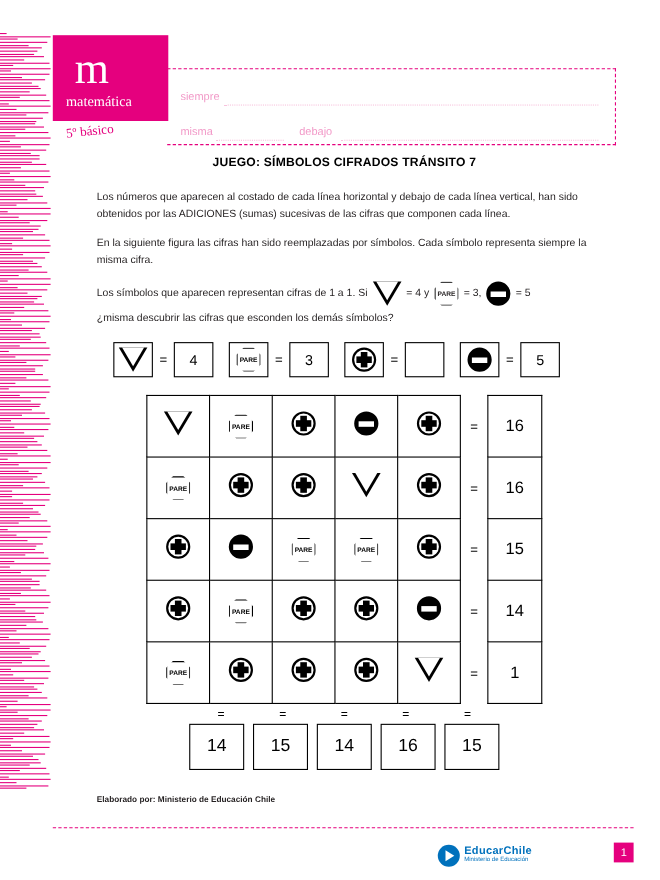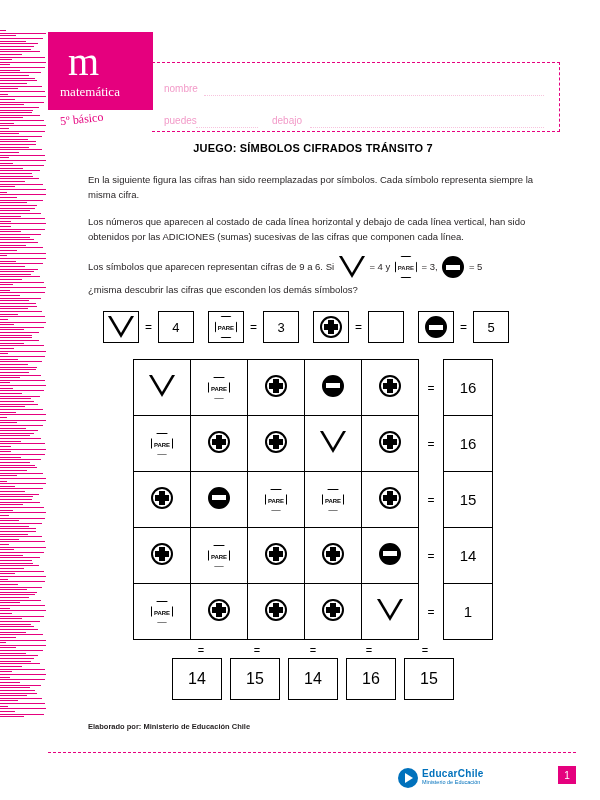--- a/index.html
+++ b/index.html
@@ -596,37 +596,37 @@
     <div class="tick" style="top: 686.35px; width: 24.4px;"></div>
   </div>
 
 <div id="logo-block">
   <div id="logo-letter">m</div>
   <div id="logo-word">matemática</div>
 </div>
 <div id="logo-level">5º básico</div>
 
 <div id="name-box">
-  <div class="field-label" id="label-nombre">nombre</div>
+  <div class="field-label" id="label-nombre">siempre</div>
   <div class="field-rule" id="rule-nombre"></div>
-  <div class="field-label" id="label-curso">puedes</div>
+  <div class="field-label" id="label-curso">misma</div>
   <div class="field-rule" id="rule-curso"></div>
   <div class="field-label" id="label-fecha">debajo</div>
   <div class="field-rule" id="rule-fecha"></div>
 </div>
 
 <div id="content">
 
   <h1 id="title">JUEGO: SÍMBOLOS CIFRADOS TRÁNSITO 7</h1>
 
+  <p class="para">Los números que aparecen al costado de cada línea horizontal y debajo de cada línea vertical, han sido obtenidos por las ADICIONES (sumas) sucesivas de las cifras que componen cada línea.</p>
   <p class="para">En la siguiente figura las cifras han sido reemplazadas por símbolos. Cada símbolo representa siempre la misma cifra.</p>
-  <p class="para">Los números que aparecen al costado de cada línea horizontal y debajo de cada línea vertical, han sido obtenidos por las ADICIONES (sumas) sucesivas de las cifras que componen cada línea.</p>
 
   <p class="para tight">
-    <span>Los símbolos que aparecen representan cifras de 9 a 6. Si</span>
+    <span>Los símbolos que aparecen representan cifras de 1 a 1. Si</span>
     <span class="inline-sym sym sym-yield">
       <span class="tri-outer"></span><span class="tri-inner"></span>
     </span>
     <span>= 4</span>
     <span>y</span>
     <span class="inline-sym sym sym-pare">PARE</span>
     <span>= 3,</span>
     <span class="inline-sym sym sym-bar"></span>
     <span>= 5</span>
   </p>

